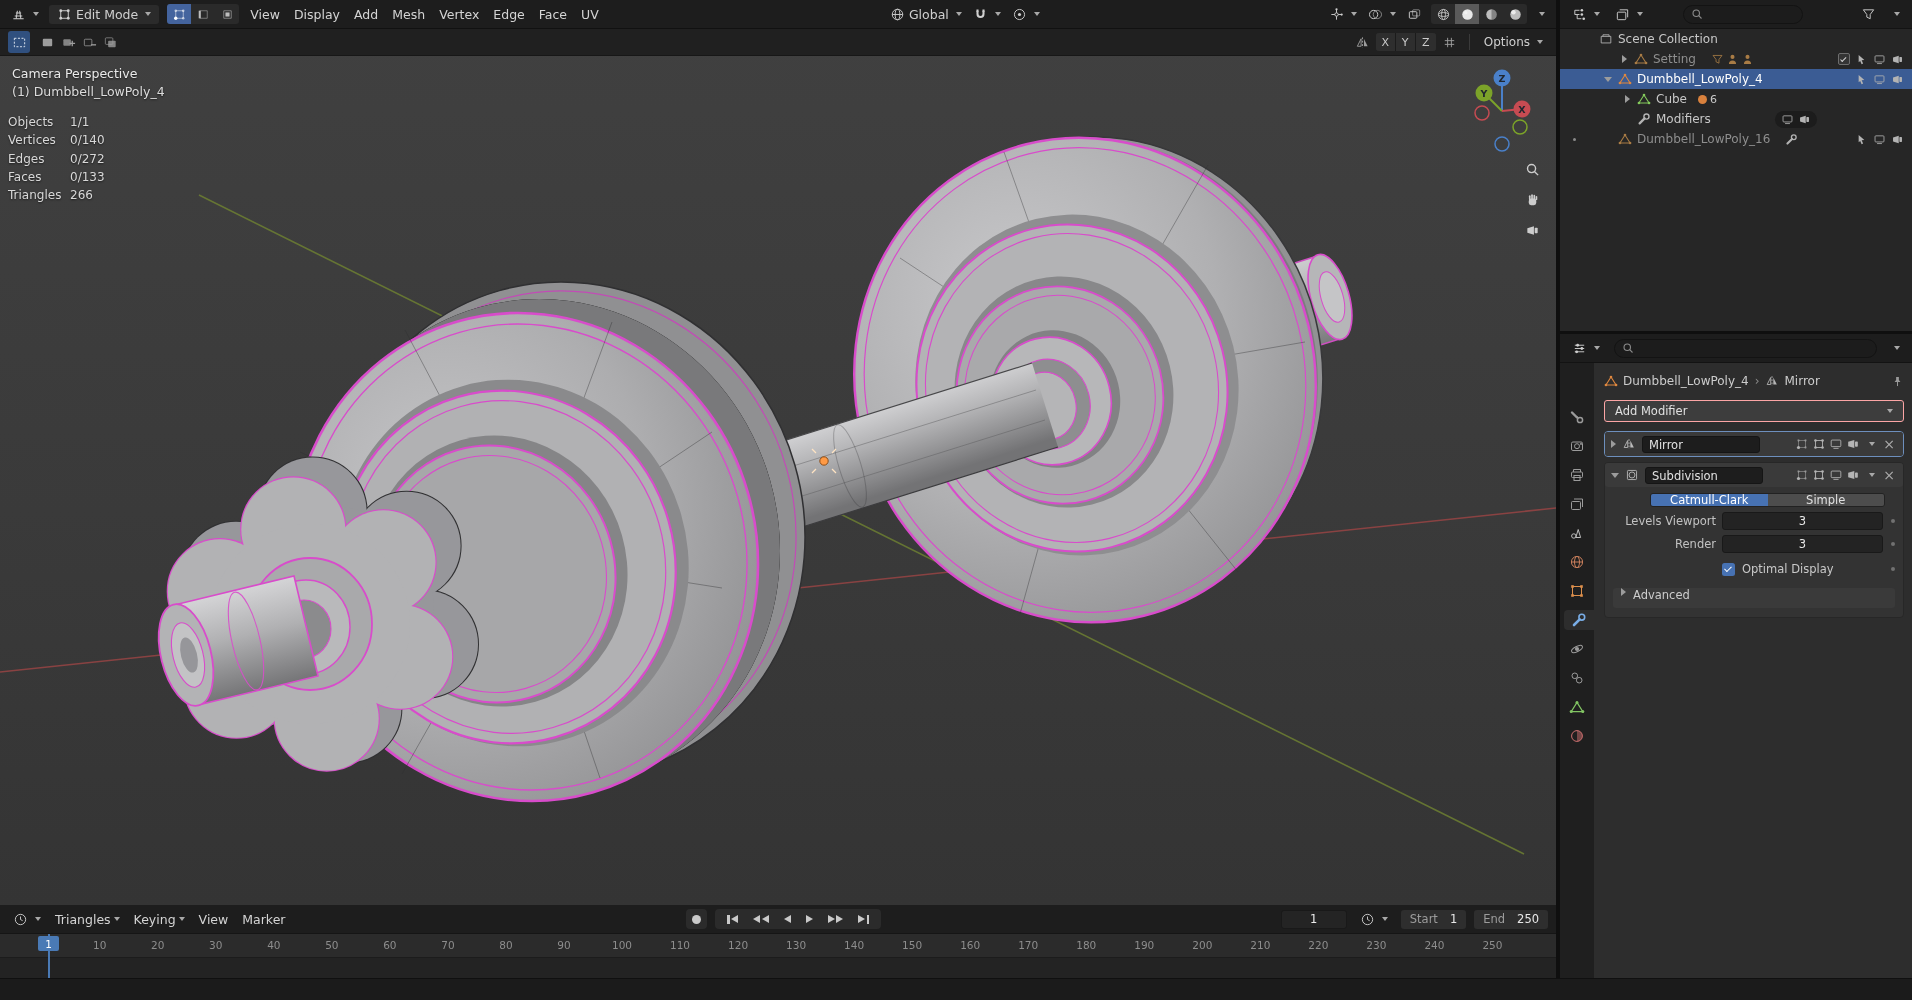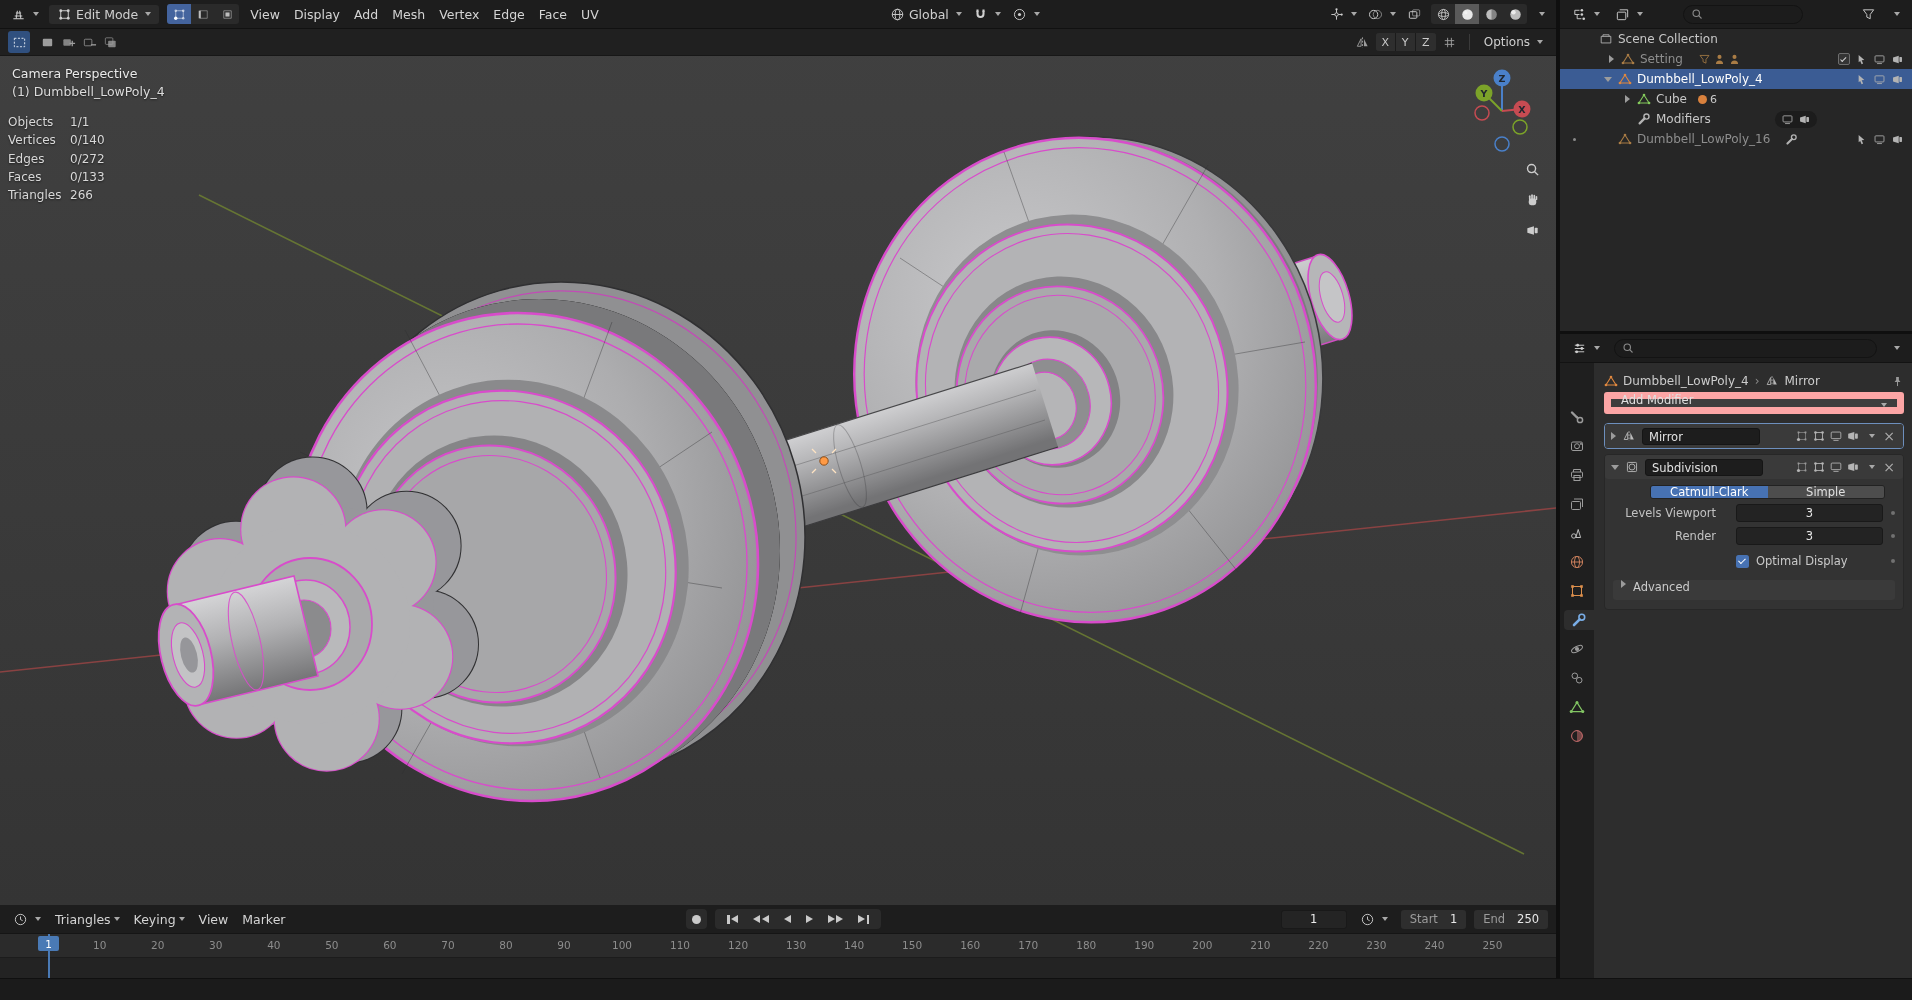--- a/index.html
+++ b/index.html
@@ -86,36 +86,36 @@
 #pr-header{height:29px;background:#1d1d1d;display:flex;align-items:center;padding:0 7px;gap:5px;border-bottom:1px solid #131313}
 #pr-header .search{flex:1;margin:0 4px}
 #pr-tabs{position:absolute;left:0;top:29px;bottom:0;width:34px;background:#1f1f1f;display:flex;flex-direction:column;align-items:stretch;padding-top:44px;gap:9px}
 .pr-tab{height:20px;display:flex;align-items:center;justify-content:center;color:#9b9b9b}
 .pr-tab .ic{width:16px;height:16px}
 .pr-tab.active{background:#2d2d2d;color:#79ade6;border-radius:4px 0 0 4px;margin-left:4px}
 .tab-world{color:#c97f5c}.tab-object{color:#dd8f4c}.tab-object-data{color:#82c563}.tab-material{color:#cc6f6f}.tab-scene{color:#bdbdbd}
 #pr-main{position:absolute;left:34px;top:29px;right:0;bottom:0;padding:7px 8px 0 10px;font-size:12px}
 #breadcrumb{display:flex;align-items:center;gap:5px;height:22px;color:#cccccc}
 .bc-sep{color:#8a8a8a;font-size:12px;padding:0 1px}
-#add-modifier{margin-top:0;height:22px;background:#3d3d3d;border:7px solid #fca5a5;border-radius:3px;display:flex;align-items:flex-end;padding:0 10px;color:#e0e0e0;font-size:11.5px}
+#add-modifier{margin-top:8px;height:22px;background:#3d3d3d;border:1px solid #fca5a5;border-radius:3px;display:flex;align-items:center;padding:0 10px;color:#e0e0e0;font-size:11.5px}
 #add-modifier .chev{margin-left:auto}
 .mod-panel{background:#333333;border:1px solid #272727;border-radius:4px;margin-top:9px}
 .mod-panel.active-mod{border-color:#6d8fbd}
 #mod-subdiv{margin-top:5px}
 .mod-head{height:24px;display:flex;align-items:center;gap:6px;padding:0 6px;background:#3a3a3a;border-radius:3px}
 .name-field{background:#1d1d1d;border:1px solid #151515;border-radius:3px;height:17px;line-height:16px;padding:0 6px;width:118px;font-size:11.5px;color:#e2e2e2;white-space:nowrap;overflow:hidden}
 .mod-icons{display:flex;gap:3px;color:#b4b4b4;margin-left:auto;align-items:center}
 .mod-icons .ic{width:14px;height:14px}
 .mod-x{color:#ababab;font-size:14px;line-height:1;padding:0 2px}
 .mod-body{padding:6px 8px 9px}
 .segrow{display:flex;margin-left:37px;width:235px;height:14px;border-radius:3px;overflow:hidden;border:1px solid #222}
 .seg{flex:1;display:flex;align-items:center;justify-content:center;font-size:11.5px;background:#4d4d4d;color:#e0e0e0}
 .seg.active{background:#4772b3;color:#fff}
 .prow{display:flex;align-items:center;margin-top:5px}
-.plabel{width:103px;text-align:right;margin-right:20px;font-size:11.5px;color:#c2c2c2;flex:none}
+.plabel{width:103px;text-align:right;margin-right:6px;font-size:11.5px;color:#c2c2c2;flex:none}
 .pval{width:161px;height:18px;background:#232323;border:1px solid #191919;border-radius:3px;display:flex;align-items:center;justify-content:center;font-size:11.5px;color:#e6e6e6}
 .adot{width:4px;height:4px;border-radius:50%;background:#717171;margin-left:8px;flex:none}
 .checkbox{width:13px;height:13px;border-radius:2.5px;background:#4772b3;display:flex;align-items:center;justify-content:center;flex:none}
 .checkbox .mark{width:7px;height:3.5px;border-left:1.7px solid #fff;border-bottom:1.7px solid #fff;transform:rotate(-45deg) translateY(-1px)}
 .chklabel{margin-left:7px;font-size:11.5px;color:#c9c9c9}
 .subhead{margin-top:12px;height:20px;background:#3a3a3a;border-radius:3px;display:flex;align-items:flex-start;gap:7px;padding:0 8px;font-size:11.5px;color:#cccccc}
 
 #status{position:absolute;left:0;top:978px;width:1912px;height:22px;background:#1b1b1b;display:flex;align-items:center;padding:0 12px;font-size:11.5px;color:#9b9b9b;border-top:1px solid #101010}
 .hint{display:inline-flex;align-items:center;gap:6px;margin-right:105px;white-space:nowrap}
 .hint .ic{width:13px;height:15px;color:#9b9b9b}
@@ -902,21 +902,21 @@
         </span>
   </div>
   <div id="ol-rows">
         <div class="ol-row normal" style="padding-left: 24px; text-align: right;">
           <span class="tri-wrap"></span>
           <svg class="ic oli c-gray">
             <use href="#i-collection"></use>
           </svg>
           <span class="ol-label">Scene Collection</span>
         </div>
-        <div class="ol-row dimmed" style="padding-left: 46px;">
+        <div class="ol-row dimmed" style="padding-left: 59px;">
           <span class="tri-wrap">
             <span class="tri-r"></span>
           </span>
           <svg class="ic oli c-orange">
             <use href="#i-meshtri"></use>
           </svg>
           <span class="ol-label">Setting</span>
           <span class="ol-mid">
             <svg class="ic oli sm c-orange">
               <use href="#i-funnel"></use>

